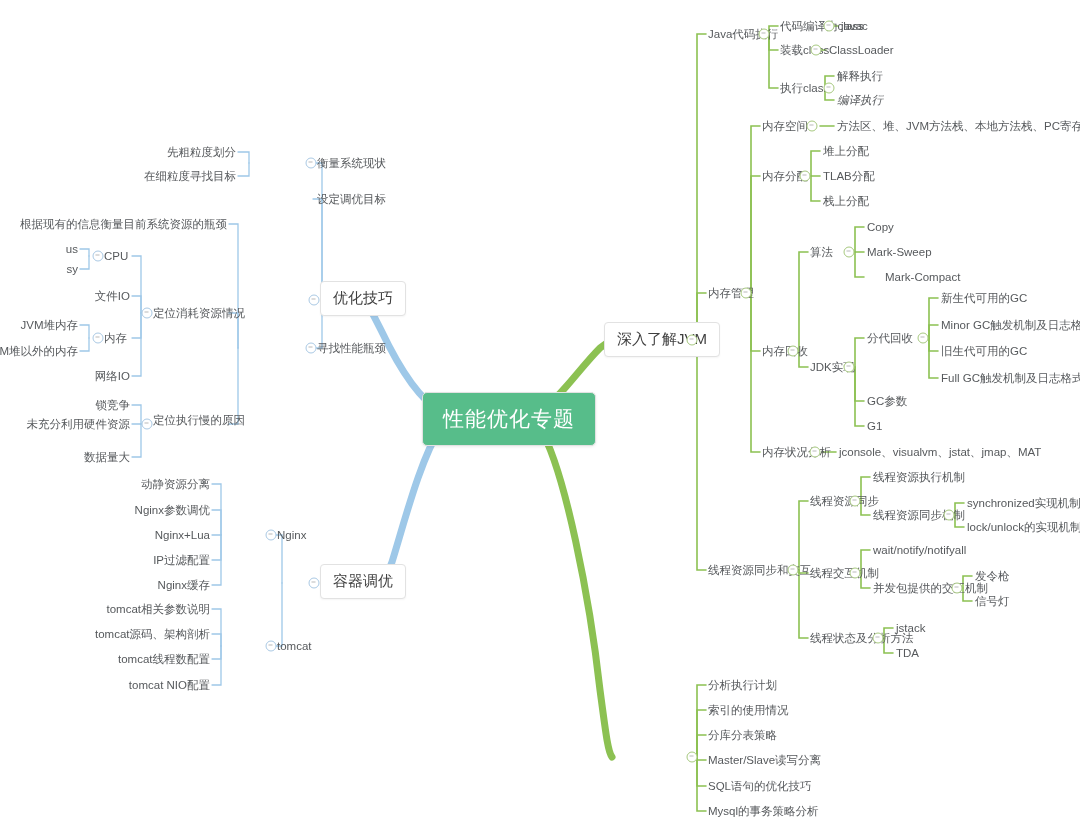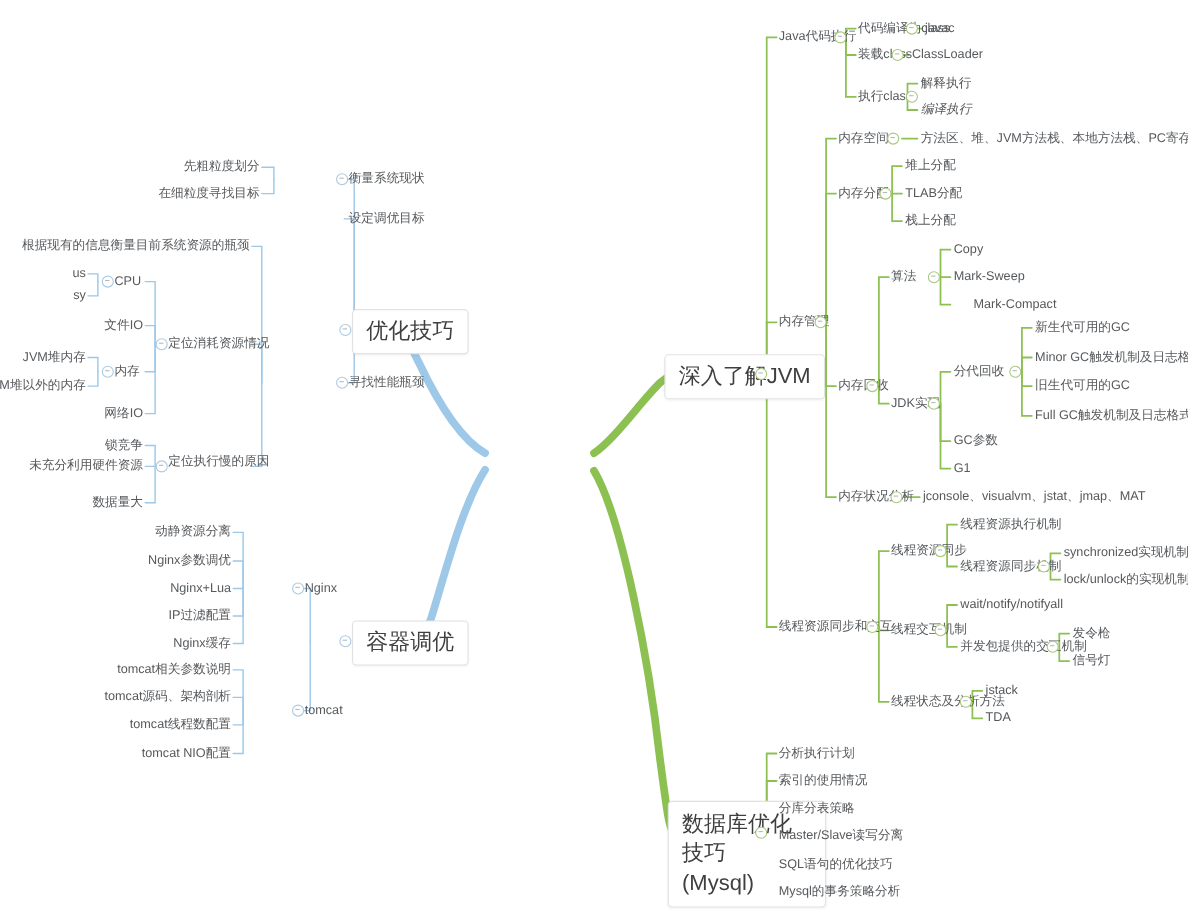--- a/index.html
+++ b/index.html
@@ -45,21 +45,21 @@
   .lalign {
     text-align: left;
     transform: translate(0, -50%);
   }
   
   .boxnode {
     background: #ffffff;
     border: 1px solid #e2e2e2;
     border-radius: 4px;
     padding: 7px 12px;
-    font-size: 20px;
+    font-size: 15px;
     color: #3f3f3f;
     box-shadow: 0 1px 2px rgba(0,0,0,0.045);
   }
   .boxnode.two-line {
     line-height: 1.35;
     white-space: normal;
     width: 118px;
   }
   
   #root-node {
@@ -214,20 +214,21 @@
     </g>
 
     <g fill="none" stroke-linecap="round">
       <path d="M441 412 C 420 400 400 370 381 330 C 372 312 368 305 366 301" stroke="#9ec8e8" stroke-width="7"></path>
       <path d="M441 427 C 420 460 405 520 392 562 C 386 578 382 583 379 584" stroke="#9ec8e8" stroke-width="7"></path>
       <path d="M540 412 C 560 398 580 368 600 348 C 615 336 625 334 640 339" stroke="#8cc152" stroke-width="7"></path>
       <path d="M540 428 C 565 470 590 600 600 690 C 606 735 608 752 612 757" stroke="#8cc152" stroke-width="7"></path>
     </g>
   </svg>
 
+  <div class="node boxnode" id="root-node" style="left:422px; top:392px; transform:translate(0,0);">性能优化专题</div>
 
   <div class="node boxnode" style="left:320px; top:281px;">优化技巧</div>
   <div class="toggle b" style="left:314px; top:300px;"></div>
 
   <div class="node leaf lalign" style="left:317px; top:163px;">衡量系统现状</div>
   <div class="toggle b" style="left:311px; top:163px;"></div>
   <div class="node leaf ralign" style="left:236px; top:152px;">先粗粒度划分</div>
   <div class="node leaf ralign" style="left:236px; top:176px;">在细粒度寻找目标</div>
 
   <div class="node leaf lalign" style="left:317px; top:199px;">设定调优目标</div>
@@ -353,24 +354,20 @@
   <div class="node leaf lalign" style="left:873px; top:588px;">并发包提供的交互机制</div>
   <div class="toggle g" style="left:957px; top:588px;"></div>
   <div class="node leaf lalign" style="left:975px; top:576px;">发令枪</div>
   <div class="node leaf lalign" style="left:975px; top:601px;">信号灯</div>
 
   <div class="node leaf lalign" style="left:810px; top:638px;">线程状态及分析方法</div>
   <div class="toggle g" style="left:878px; top:638px;"></div>
   <div class="node leaf lalign" style="left:896px; top:628px;">jstack</div>
   <div class="node leaf lalign" style="left:896px; top:653px;">TDA</div>
 
-  <div class="node boxnode two-line" style="left:607px; top:728px;">
-    <span>数据库优化技巧</span><br>
-    <span>(Mysql)</span>
-  </div>
   <div class="toggle g" style="left:692px; top:757px;"></div>
 
   <div class="node leaf lalign" style="left:708px; top:685px;">分析执行计划</div>
   <div class="node leaf lalign" style="left:708px; top:710px;">索引的使用情况</div>
   <div class="node leaf lalign" style="left:708px; top:735px;">分库分表策略</div>
   <div class="node leaf lalign" style="left:708px; top:760px;">Master/Slave读写分离</div>
   <div class="node leaf lalign" style="left:708px; top:786px;">SQL语句的优化技巧</div>
   <div class="node leaf lalign" style="left:708px; top:811px;">Mysql的事务策略分析</div>
 
 </div>

